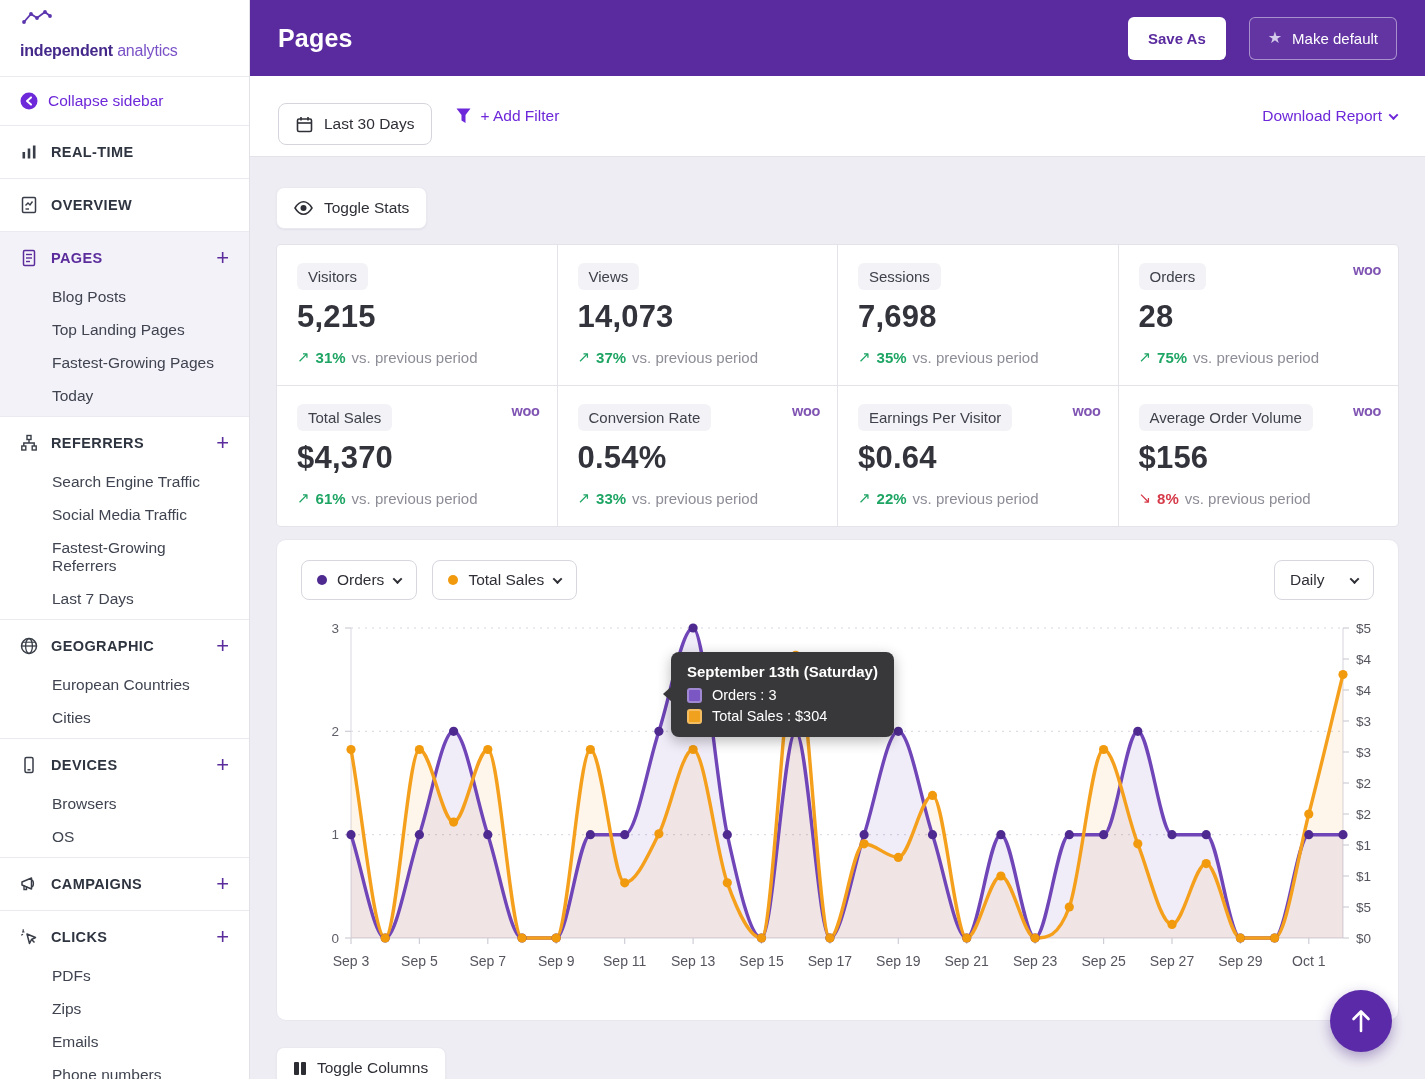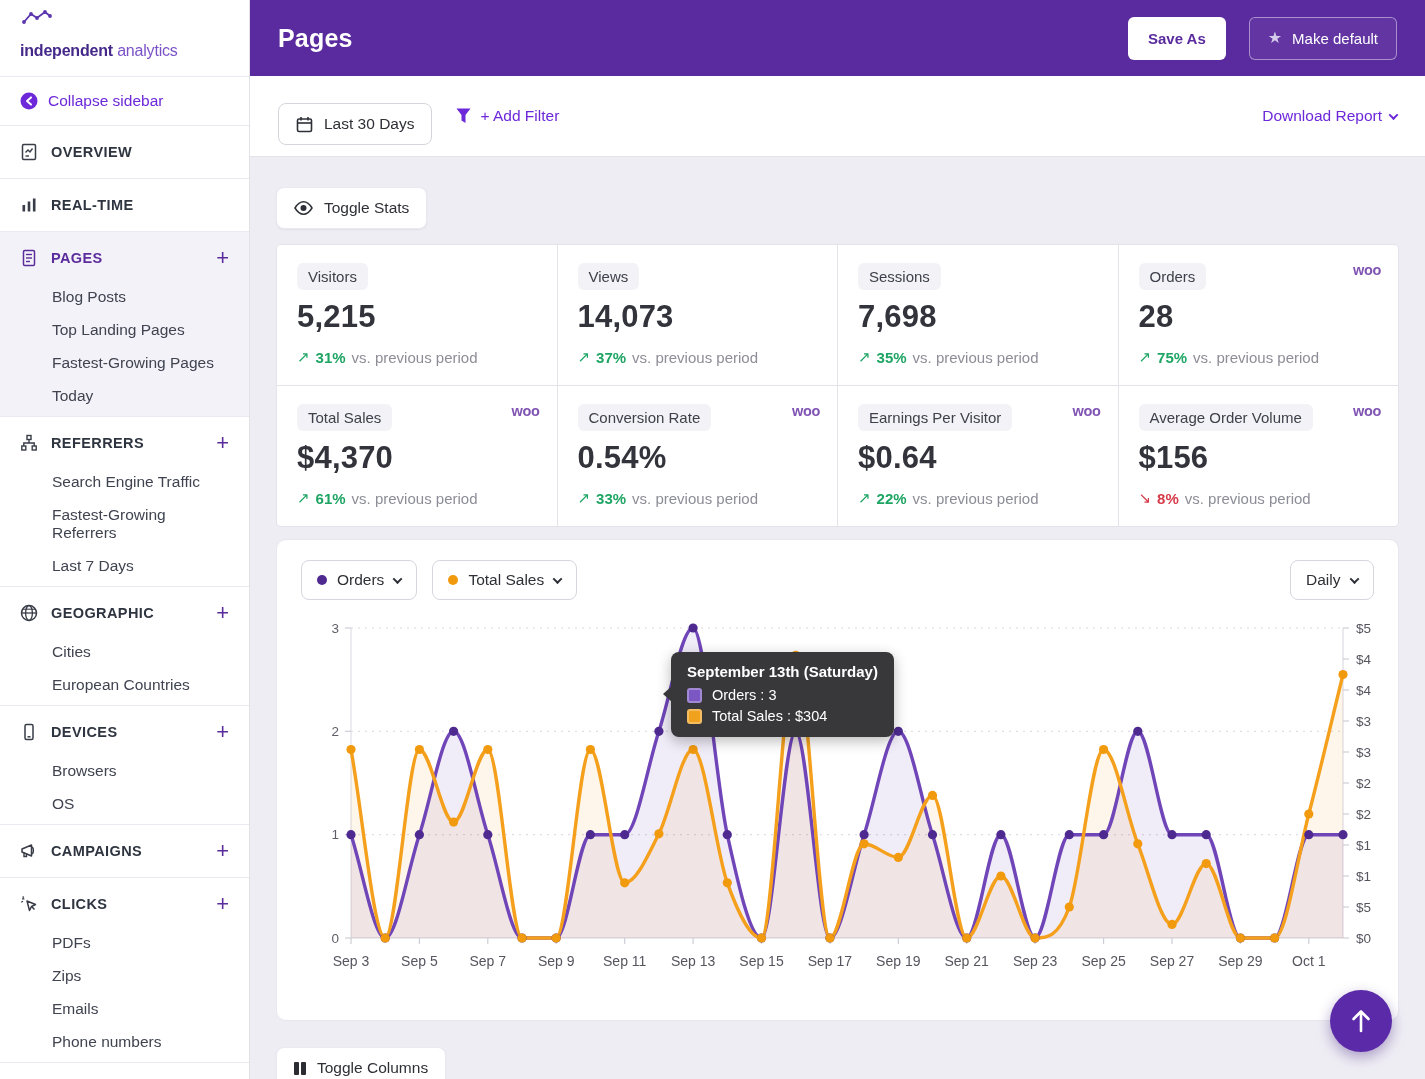--- a/index.html
+++ b/index.html
@@ -65,21 +65,21 @@
   .woo { position:absolute; top:17px; right:17px; color:#7f54b3; font-weight:800;
     font-size:14.5px; letter-spacing:-.3px; }
 
   
   .chart-card { margin-top:12px; background:#fff; border:1px solid #e9e7ee; border-radius:10px;
     padding:20px 24px 10px; }
   .chart-head { display:flex; gap:15px; align-items:center; }
   .metric-btn { border:1px solid #d8d6de; border-radius:8px; padding:10px 15px; background:#fff;
     display:flex; align-items:center; gap:10px; font-size:15.5px; color:#2f3037; cursor:pointer; font-family:inherit; }
   .dot { width:10px; height:10px; border-radius:50%; }
-  .interval-btn { margin-left:auto; width:84px; justify-content:space-between; }
+  .interval-btn { margin-left:auto; width:100px; justify-content:space-between; }
   .chart-wrap { position:relative; margin-top:10px; }
   .tooltip { position:absolute; left:370px; top:42px; background:#38383b; border-radius:8px;
     padding:11px 16px 13px; color:#fff; box-shadow:0 4px 14px rgba(0,0,0,.28); z-index:5; }
   .tooltip:before { content:""; position:absolute; left:-8px; top:34px; border-top:8px solid transparent;
     border-bottom:8px solid transparent; border-right:9px solid #38383b; }
   .tt-title { font-size:15px; font-weight:700; margin-bottom:7px; white-space:nowrap; }
   .tt-row { display:flex; align-items:center; gap:10px; font-size:14.5px; margin-top:5px; white-space:nowrap; }
   .tt-sq { width:15px; height:15px; border-radius:3px; border:2px solid rgba(255,255,255,.3); }
 
   .bottom-row { margin-top:26px; }
@@ -112,38 +112,38 @@
       <circle cx="9" cy="9" r="8.5" fill="#6d28d9"></circle>
       <path d="M11 5.4 L7 9 L11 12.6" fill="none" stroke="#fff" stroke-width="2" stroke-linecap="round" stroke-linejoin="round"></path>
     </svg>
     <span>Collapse sidebar</span>
   </div>
   <nav id="sidebar-nav">
       <div class="nav-group">
         <div class="group-head">
           <span class="gicon">
             <svg width="18" height="18" viewBox="0 0 18 18">
+              <rect x="2.5" y="9" width="2.6" height="6.5" fill="#383d47"></rect>
+              <rect x="7.7" y="5.5" width="2.6" height="10" fill="#383d47"></rect>
+              <rect x="12.9" y="2.5" width="2.6" height="13" fill="#383d47"></rect>
+            </svg>
+          </span>
+          <span class="glabel">REAL-TIME</span>
+        </div>
+      </div>
+      <div class="nav-group">
+        <div class="group-head">
+          <span class="gicon">
+            <svg width="18" height="18" viewBox="0 0 18 18">
               <rect x="2.5" y="1.5" width="13" height="15" rx="1.2" fill="none" stroke="#383d47" stroke-width="1.5"></rect>
               <polyline points="5.5,9.5 8,7 10,9 12.5,5.5" fill="none" stroke="#383d47" stroke-width="1.4"></polyline>
               <line x1="5.5" y1="13" x2="9" y2="13" stroke="#383d47" stroke-width="1.4"></line>
             </svg>
           </span>
           <span class="glabel">OVERVIEW</span>
-        </div>
-      </div>
-      <div class="nav-group">
-        <div class="group-head">
-          <span class="gicon">
-            <svg width="18" height="18" viewBox="0 0 18 18">
-              <rect x="2.5" y="9" width="2.6" height="6.5" fill="#383d47"></rect>
-              <rect x="7.7" y="5.5" width="2.6" height="10" fill="#383d47"></rect>
-              <rect x="12.9" y="2.5" width="2.6" height="13" fill="#383d47"></rect>
-            </svg>
-          </span>
-          <span class="glabel">REAL-TIME</span>
         </div>
       </div>
       <div class="nav-group active">
         <div class="group-head">
           <span class="gicon">
             <svg width="18" height="18" viewBox="0 0 18 18">
               <rect x="3.5" y="1.5" width="11" height="15" rx="1.2" fill="none" stroke="#5b2d9c" stroke-width="1.5"></rect>
               <line x1="6" y1="5.5" x2="12" y2="5.5" stroke="#5b2d9c" stroke-width="1.4"></line>
               <line x1="6" y1="9" x2="12" y2="9" stroke="#5b2d9c" stroke-width="1.4"></line>
               <line x1="6" y1="12.5" x2="10" y2="12.5" stroke="#5b2d9c" stroke-width="1.4"></line>
@@ -164,38 +164,39 @@
               <rect x="7" y="1.5" width="4" height="4" fill="none" stroke="#383d47" stroke-width="1.4"></rect>
               <rect x="1.8" y="12" width="4" height="4" fill="none" stroke="#383d47" stroke-width="1.4"></rect>
               <rect x="12.2" y="12" width="4" height="4" fill="none" stroke="#383d47" stroke-width="1.4"></rect>
               <path d="M9 5.5 V9 M3.8 12 V9 H14.2 V12" fill="none" stroke="#383d47" stroke-width="1.4"></path>
             </svg>
           </span>
           <span class="glabel">REFERRERS</span>
           <span class="plus">+</span>
         </div>
         <div class="sub">Search Engine Traffic</div>
+        <div class="sub">Social Media Traffic</div>
         <div class="sub">Fastest-Growing Referrers</div>
         <div class="sub">Last 7 Days</div>
       </div>
       <div class="nav-group">
         <div class="group-head">
           <span class="gicon">
             <svg width="18" height="18" viewBox="0 0 18 18">
               <circle cx="9" cy="9" r="7.5" fill="none" stroke="#383d47" stroke-width="1.5"></circle>
               <ellipse cx="9" cy="9" rx="3.4" ry="7.5" fill="none" stroke="#383d47" stroke-width="1.3"></ellipse>
               <line x1="1.5" y1="9" x2="16.5" y2="9" stroke="#383d47" stroke-width="1.3"></line>
               <line x1="2.6" y1="5.2" x2="15.4" y2="5.2" stroke="#383d47" stroke-width="1.1"></line>
             </svg>
           </span>
           <span class="glabel">GEOGRAPHIC</span>
           <span class="plus">+</span>
         </div>
+        <div class="sub">European Countries</div>
         <div class="sub">Cities</div>
-        <div class="sub">European Countries</div>
       </div>
       <div class="nav-group">
         <div class="group-head">
           <span class="gicon">
             <svg width="18" height="18" viewBox="0 0 18 18">
               <rect x="5" y="1.5" width="8" height="15" rx="1.5" fill="none" stroke="#383d47" stroke-width="1.5"></rect>
               <line x1="7.5" y1="13.8" x2="10.5" y2="13.8" stroke="#383d47" stroke-width="1.5"></line>
             </svg>
           </span>
           <span class="glabel">DEVICES</span>

